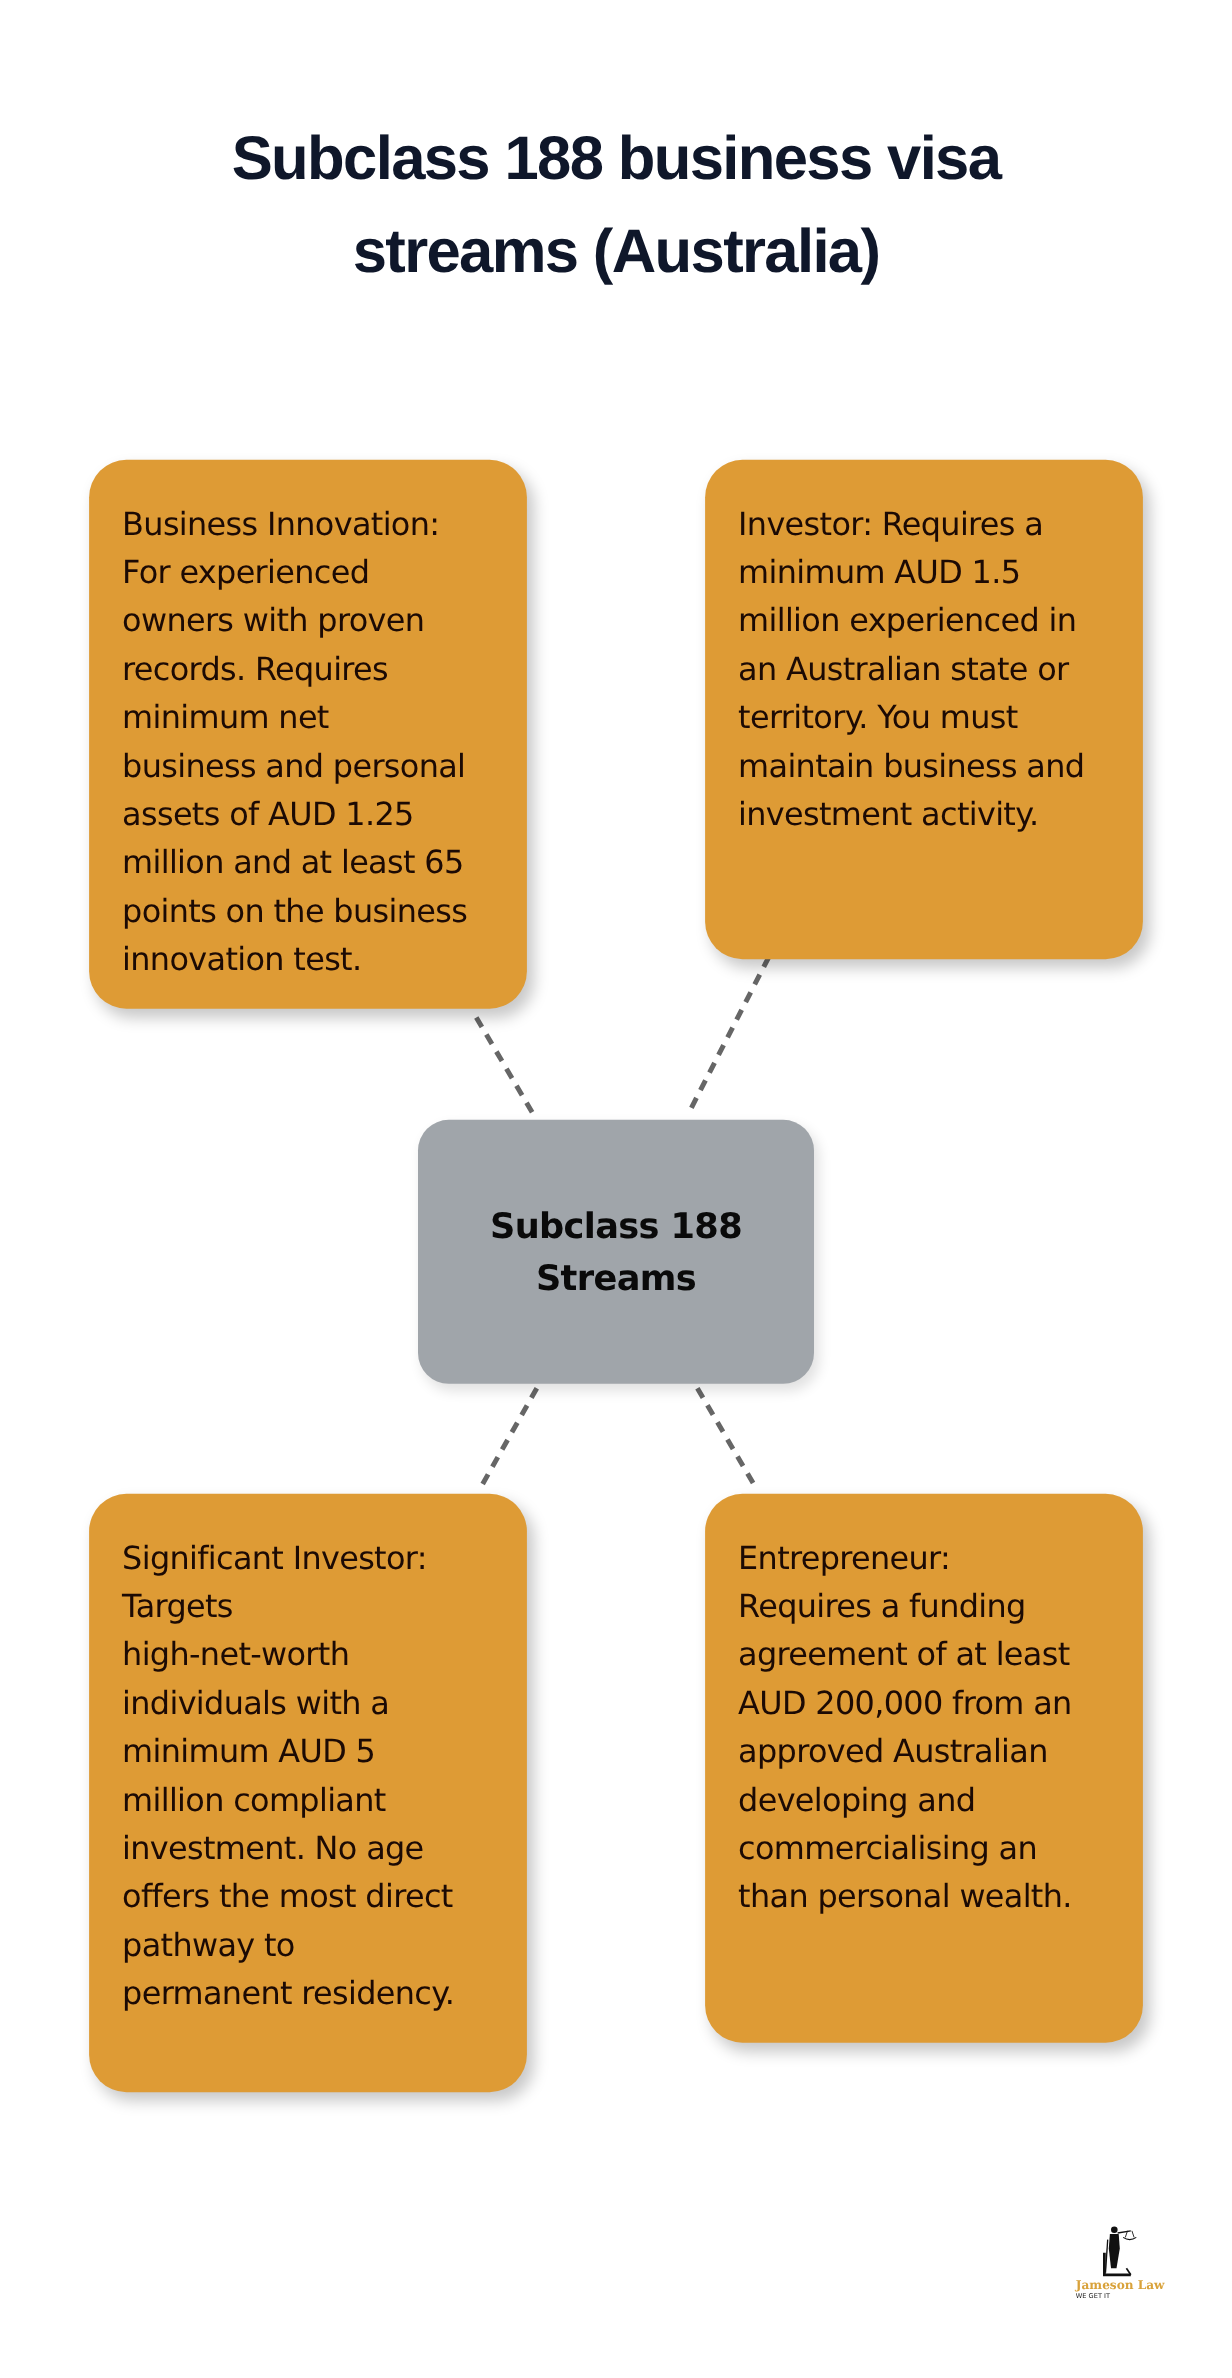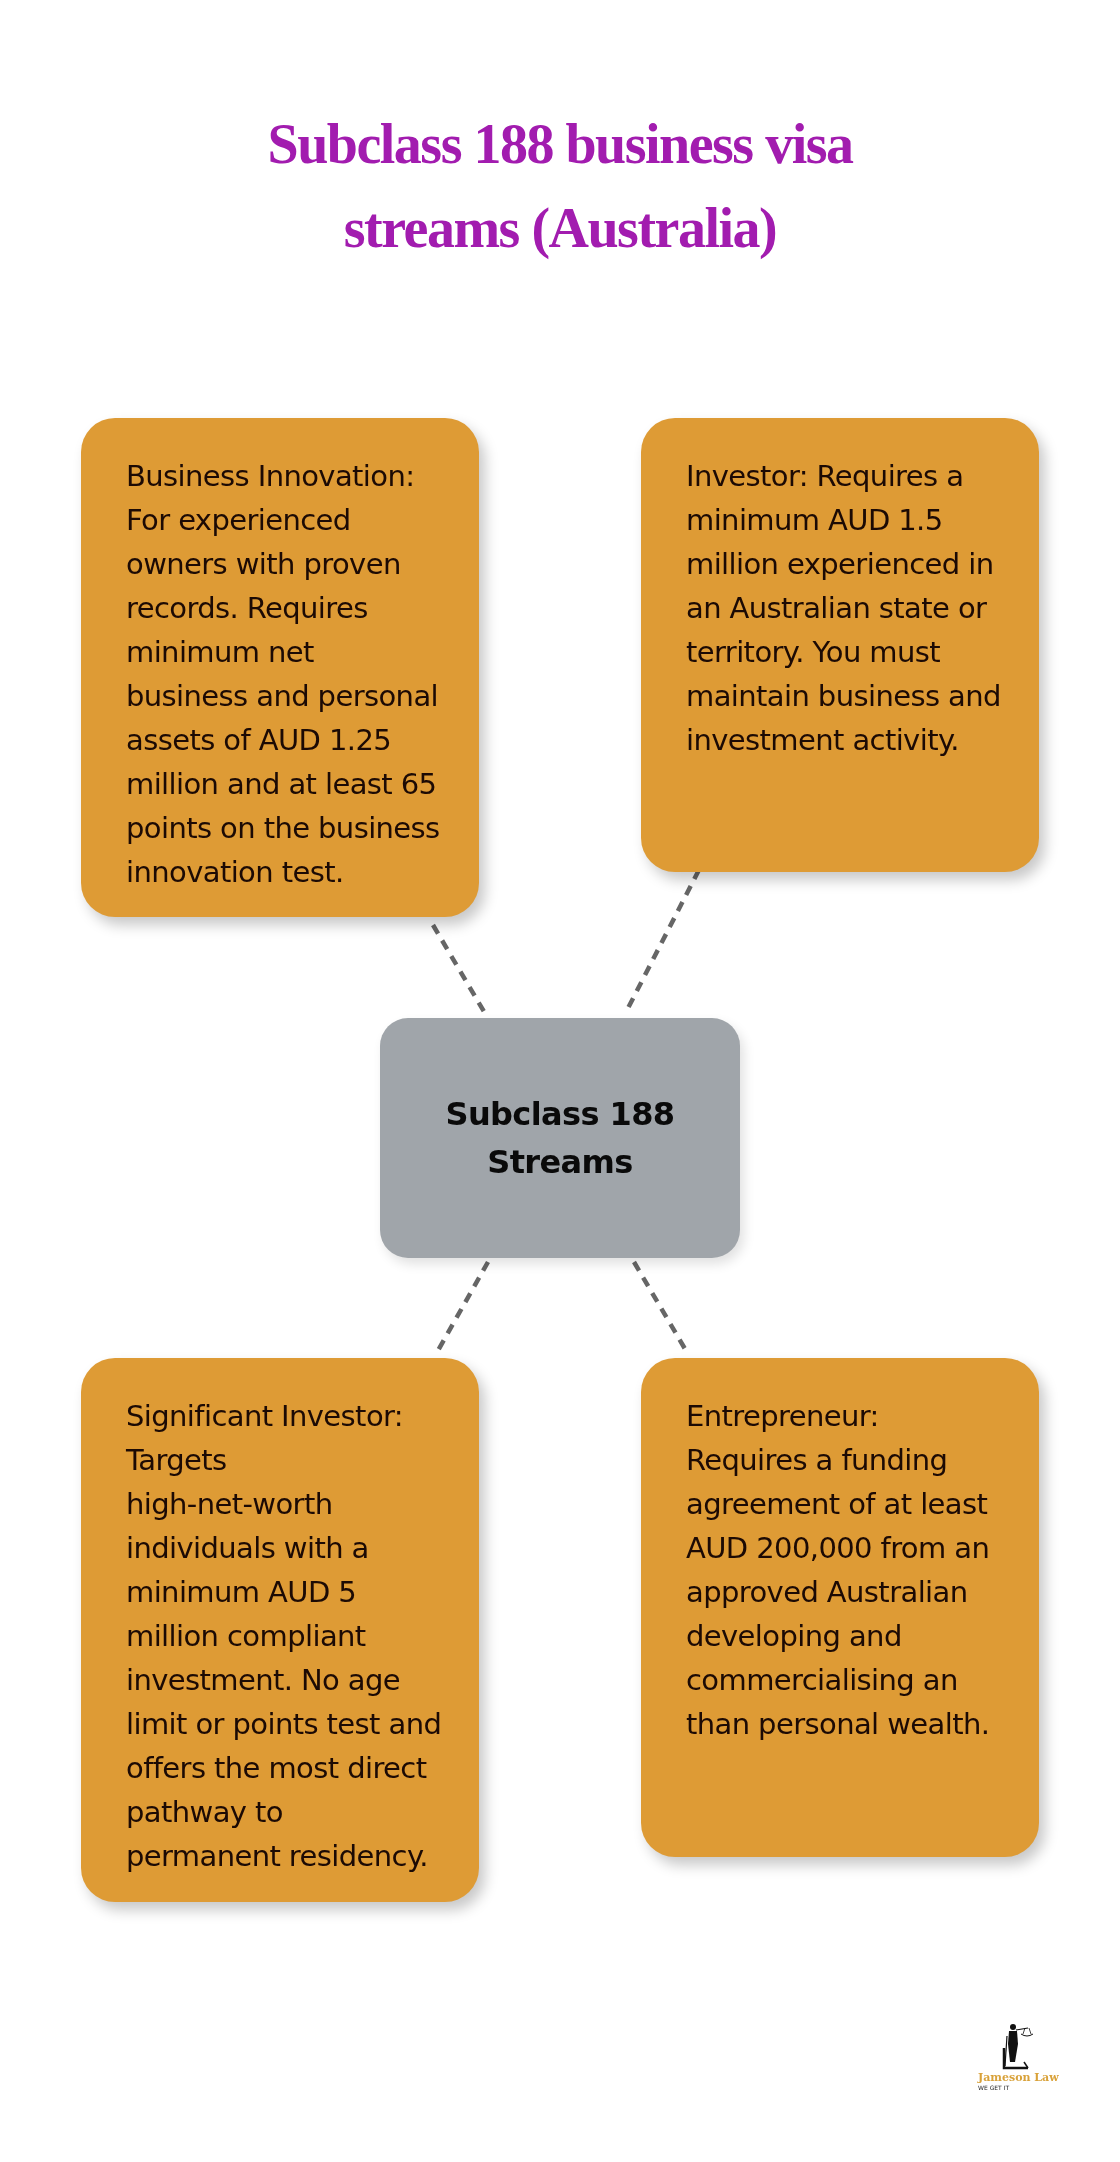--- a/index.html
+++ b/index.html
@@ -14,26 +14,26 @@
       overflow: hidden;
       font-family: "DejaVu Sans", "Liberation Sans", sans-serif;
       color: #1a0d05;
     }
     .title {
       position: absolute;
       left: 0;
       top: 102px;
       width: 1120px;
       text-align: center;
-      font-family: Liberation Serif, serif;
+      font-family: Liberation Sans, sans-serif;
       font-weight: bold;
       font-size: 56px;
       line-height: 84px;
       letter-spacing: -1.5px;
-      color: #a21caf;
+      color: #0f172a;
       margin: 0;
     }
     .title span { display: block; }
 
     .connectors {
       position: absolute;
       left: 0;
       top: 0;
       width: 1120px;
       height: 2162px;
@@ -45,21 +45,21 @@
       border-radius: 34px;
       box-shadow: 6px 8px 14px rgba(0,0,0,0.22);
       box-sizing: border-box;
       padding: 36px 24px 0 30px;
       font-family: "DejaVu Sans", sans-serif;
       font-size: 29px;
       line-height: 44px;
       letter-spacing: -0.6px;
       color: #1c0a04;
     }
-    .card .line { display: block; white-space: nowrap; margin-left: 15px; }
+    .card .line { display: block; white-space: nowrap; }
 
     #card-tl { left: 81px;  top: 418px;  width: 398px; height: 499px; }
     #card-tr { left: 641px; top: 418px;  width: 398px; height: 454px; }
     #card-bl { left: 81px;  top: 1358px; width: 398px; height: 544px; }
     #card-br { left: 641px; top: 1358px; width: 398px; height: 499px; }
 
     .center-node {
       position: absolute;
       left: 380px;
       top: 1018px;
@@ -164,21 +164,20 @@
 </div>
 
 <div class="card" id="card-bl">
   <span class="line">Significant Investor:</span>
   <span class="line">Targets</span>
   <span class="line">high-net-worth</span>
   <span class="line">individuals with a</span>
   <span class="line">minimum AUD 5</span>
   <span class="line">million compliant</span>
   <span class="line">investment. No age</span>
-  <span class="line">limit or points test and</span>
   <span class="line">offers the most direct</span>
   <span class="line">pathway to</span>
   <span class="line">permanent residency.</span>
 </div>
 
 <div class="card" id="card-br">
   <span class="line">Entrepreneur:</span>
   <span class="line">Requires a funding</span>
   <span class="line">agreement of at least</span>
   <span class="line">AUD 200,000 from an</span>

